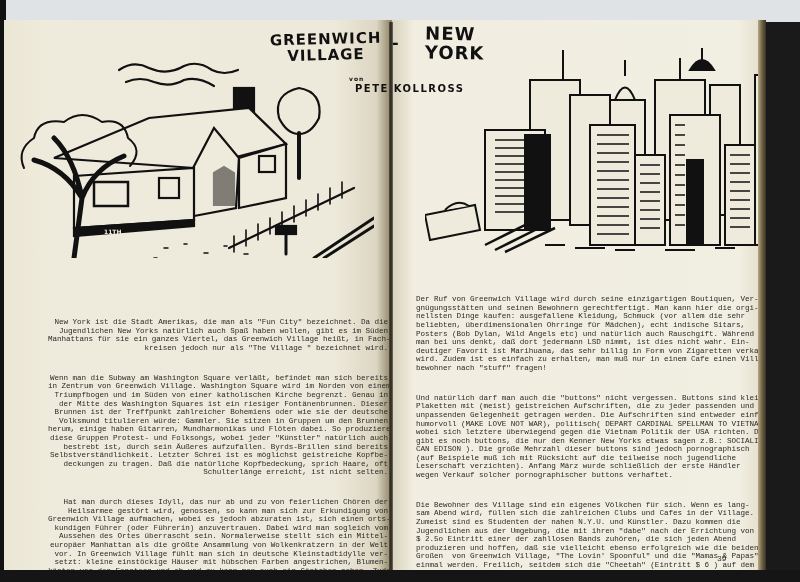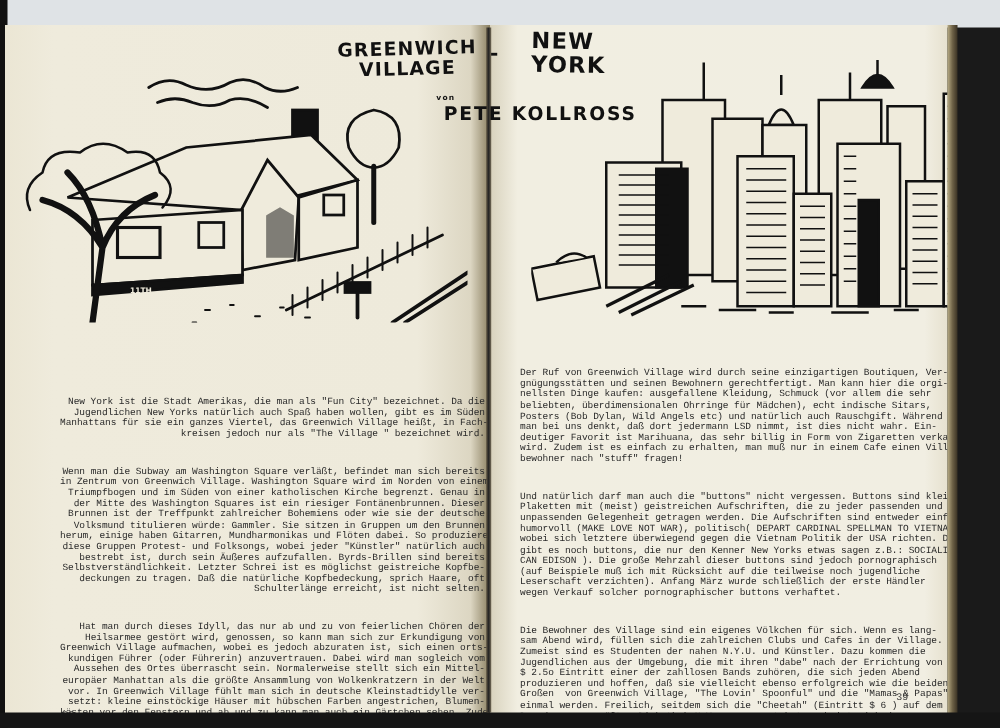--- a/index.html
+++ b/index.html
@@ -63,21 +63,21 @@
     position: absolute;
     font-family: "DejaVu Sans", sans-serif;
     font-weight: bold; color: #111;
     letter-spacing: 1px;
     line-height: 1.05;
   }
   .t-greenwich { left: 270px; top: 32px; font-size: 15px; text-align: center; transform: rotate(-1.5deg); }
   .t-newyork { left: 425px; top: 25px; font-size: 18px; text-align: left; transform: rotate(1deg); }
   .t-dash { left: 392px; top: 35px; font-size: 16px; }
   .t-von { left: 349px; top: 76px; font-size: 6px; }
-  .t-author { left: 355px; top: 84px; font-size: 15px; letter-spacing: 1.5px; }
+  .t-author { left: 355px; top: 84px; font-size: 10px; letter-spacing: 1.5px; }
 
   .illus { position: absolute; }
   .illus-house { left: 14px; top: 48px; width: 360px; height: 210px; }
 </style>
 </head>
 <body>
 
 <div class="backdrop-top"></div>
 <div class="backdrop-left"></div>
 

